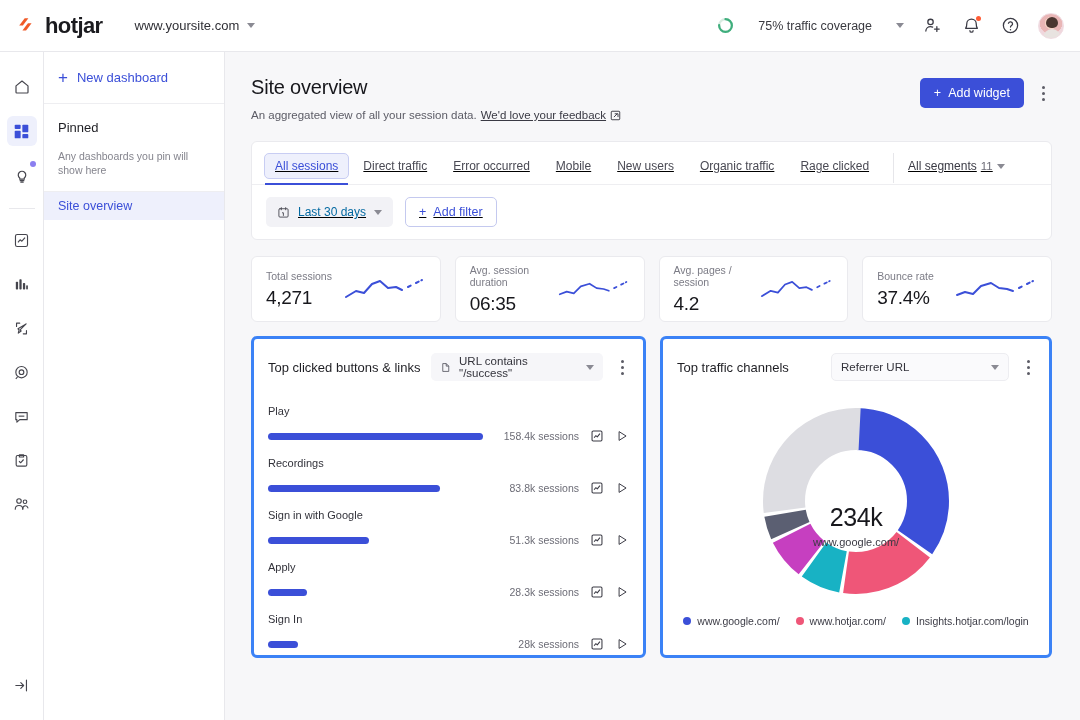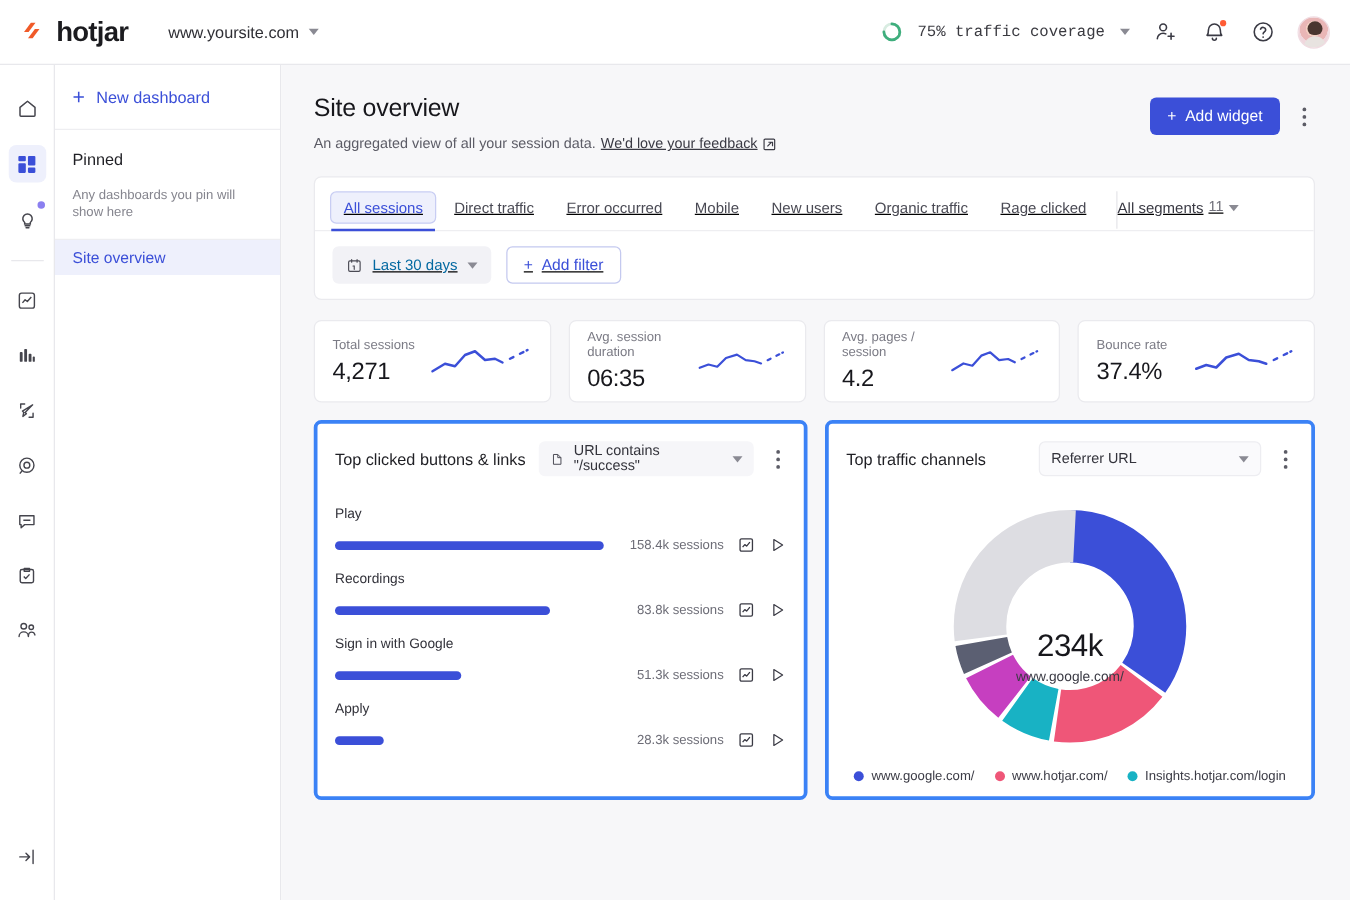--- a/index.html
+++ b/index.html
@@ -21,21 +21,21 @@
   }
   .logo-wrap { display: flex; align-items: center; margin-left: 16px; gap: 7px; }
   .logo-mark { width: 22px; height: 22px; }
   .logo-text { font-size: 22px; font-weight: 700; color: #1b1b1f; letter-spacing: -0.6px; }
   .site-select {
     margin-left: 32px; display: flex; align-items: center; gap: 8px;
     font-size: 13px; color: #2f2f35; cursor: pointer;
   }
   .caret { width: 0; height: 0; border-left: 4.5px solid transparent; border-right: 4.5px solid transparent; border-top: 5px solid #8a8a93; }
   .topbar-right { margin-left: auto; display: flex; align-items: center; gap: 17px; margin-right: 16px; }
-  .coverage { display: flex; align-items: center; gap: 12px; font-size: 12.5px; color: #3a3a40; cursor: pointer; font-family: Liberation Mono, monospace; }
+  .coverage { display: flex; align-items: center; gap: 24px; font-size: 12.5px; color: #3a3a40; cursor: pointer; }
   .ring { width: 17px; height: 17px; }
   .icon-btn { width: 22px; height: 22px; display: flex; align-items: center; justify-content: center; cursor: pointer; position: relative; }
   .bell-dot { position: absolute; top: 1px; right: 1px; width: 5px; height: 5px; border-radius: 50%; background: #ff5c35; }
   .avatar {
     width: 26px; height: 26px; border-radius: 50%;
     background: radial-gradient(circle at 50% 38%, #f3cfc2 0 32%, #e9b6b6 33% 58%, #f0d7dd 59% 100%);
     border: 1.5px solid #f0dce2; overflow: hidden; cursor: pointer; position: relative;
   }
   .avatar::before { content:""; position:absolute; left:7px; top:3px; width:12px; height:11px; border-radius:6px 6px 5px 5px; background:#4a3630; }
   .avatar::after { content:""; position:absolute; left:4px; bottom:0; width:18px; height:9px; border-radius:9px 9px 0 0; background:#e8e3e0; }
@@ -112,21 +112,21 @@
   .tab.active {
     color: #3b4fd8; background: #eef0fc; border: 1px solid #c8cdf3;
     border-radius: 5px; padding: 5px 10px; margin-bottom: 5px;
     position: relative;
   }
   .tab.active::after {
     content: ""; position: absolute; left: 0; right: 0; bottom: -7px; height: 2px; background: #3b4fd8;
   }
   .segments {
     margin-left: 10px; display: flex; align-items: center; gap: 4px;
-    border-left: 1px solid #e6e6ea; padding: 6px 10px 10px 0; cursor: pointer;
+    border-left: 1px solid #e6e6ea; padding: 6px 10px 10px 14px; cursor: pointer;
   }
   .segments-label { font-size: 12px; color: #3a3a44; }
   .segments-count { font-size: 11.5px; color: #6e6e78; }
   .filterrow { display: flex; align-items: center; gap: 12px; padding: 12px 14px; }
   .chip {
     display: flex; align-items: center; gap: 8px; background: #f2f2f6;
     border-radius: 5px; height: 30px; padding: 0 11px; font-size: 12px; color: #0369a1; cursor: pointer;
   }
   .btn-outline {
     display: flex; align-items: center; gap: 7px; height: 30px; padding: 0 13px;
@@ -524,20 +524,40 @@
                 </svg>
             </span>
             <span class="li-icon">
               <svg width="14" height="14" viewBox="0 0 24 24" fill="none" stroke="currentColor" stroke-width="1.7" stroke-linejoin="round">
                   <path d="M7 4.5 19 12 7 19.5Z"></path>
                 </svg>
             </span>
           </div>
         </div>
 
+        <div class="list-item">
+          <div class="li-label">Sign In</div>
+          <div class="li-row">
+            <div class="bar-track">
+                <div class="bar" style="width:14%"></div>
+              </div>
+            <span class="li-sessions">28k sessions</span>
+            <span class="li-icon">
+              <svg width="14" height="14" viewBox="0 0 24 24" fill="none" stroke="currentColor" stroke-width="1.8" stroke-linejoin="round">
+                  <rect x="3.5" y="3.5" width="17" height="17" rx="2"></rect>
+                  <path d="M7 15l3-3.5 2.5 2L17 8"></path>
+                </svg>
+            </span>
+            <span class="li-icon">
+              <svg width="14" height="14" viewBox="0 0 24 24" fill="none" stroke="currentColor" stroke-width="1.7" stroke-linejoin="round">
+                  <path d="M7 4.5 19 12 7 19.5Z"></path>
+                </svg>
+            </span>
+          </div>
+        </div>
 
       </div>
     </div>
 
     <div class="widget w-right">
       <div class="w-head">
         <span class="w-title">Top traffic channels</span>
         <div class="select sel-w2">
           <span>Referrer URL</span>
           <span class="caret" style="margin-left:auto"></span>

